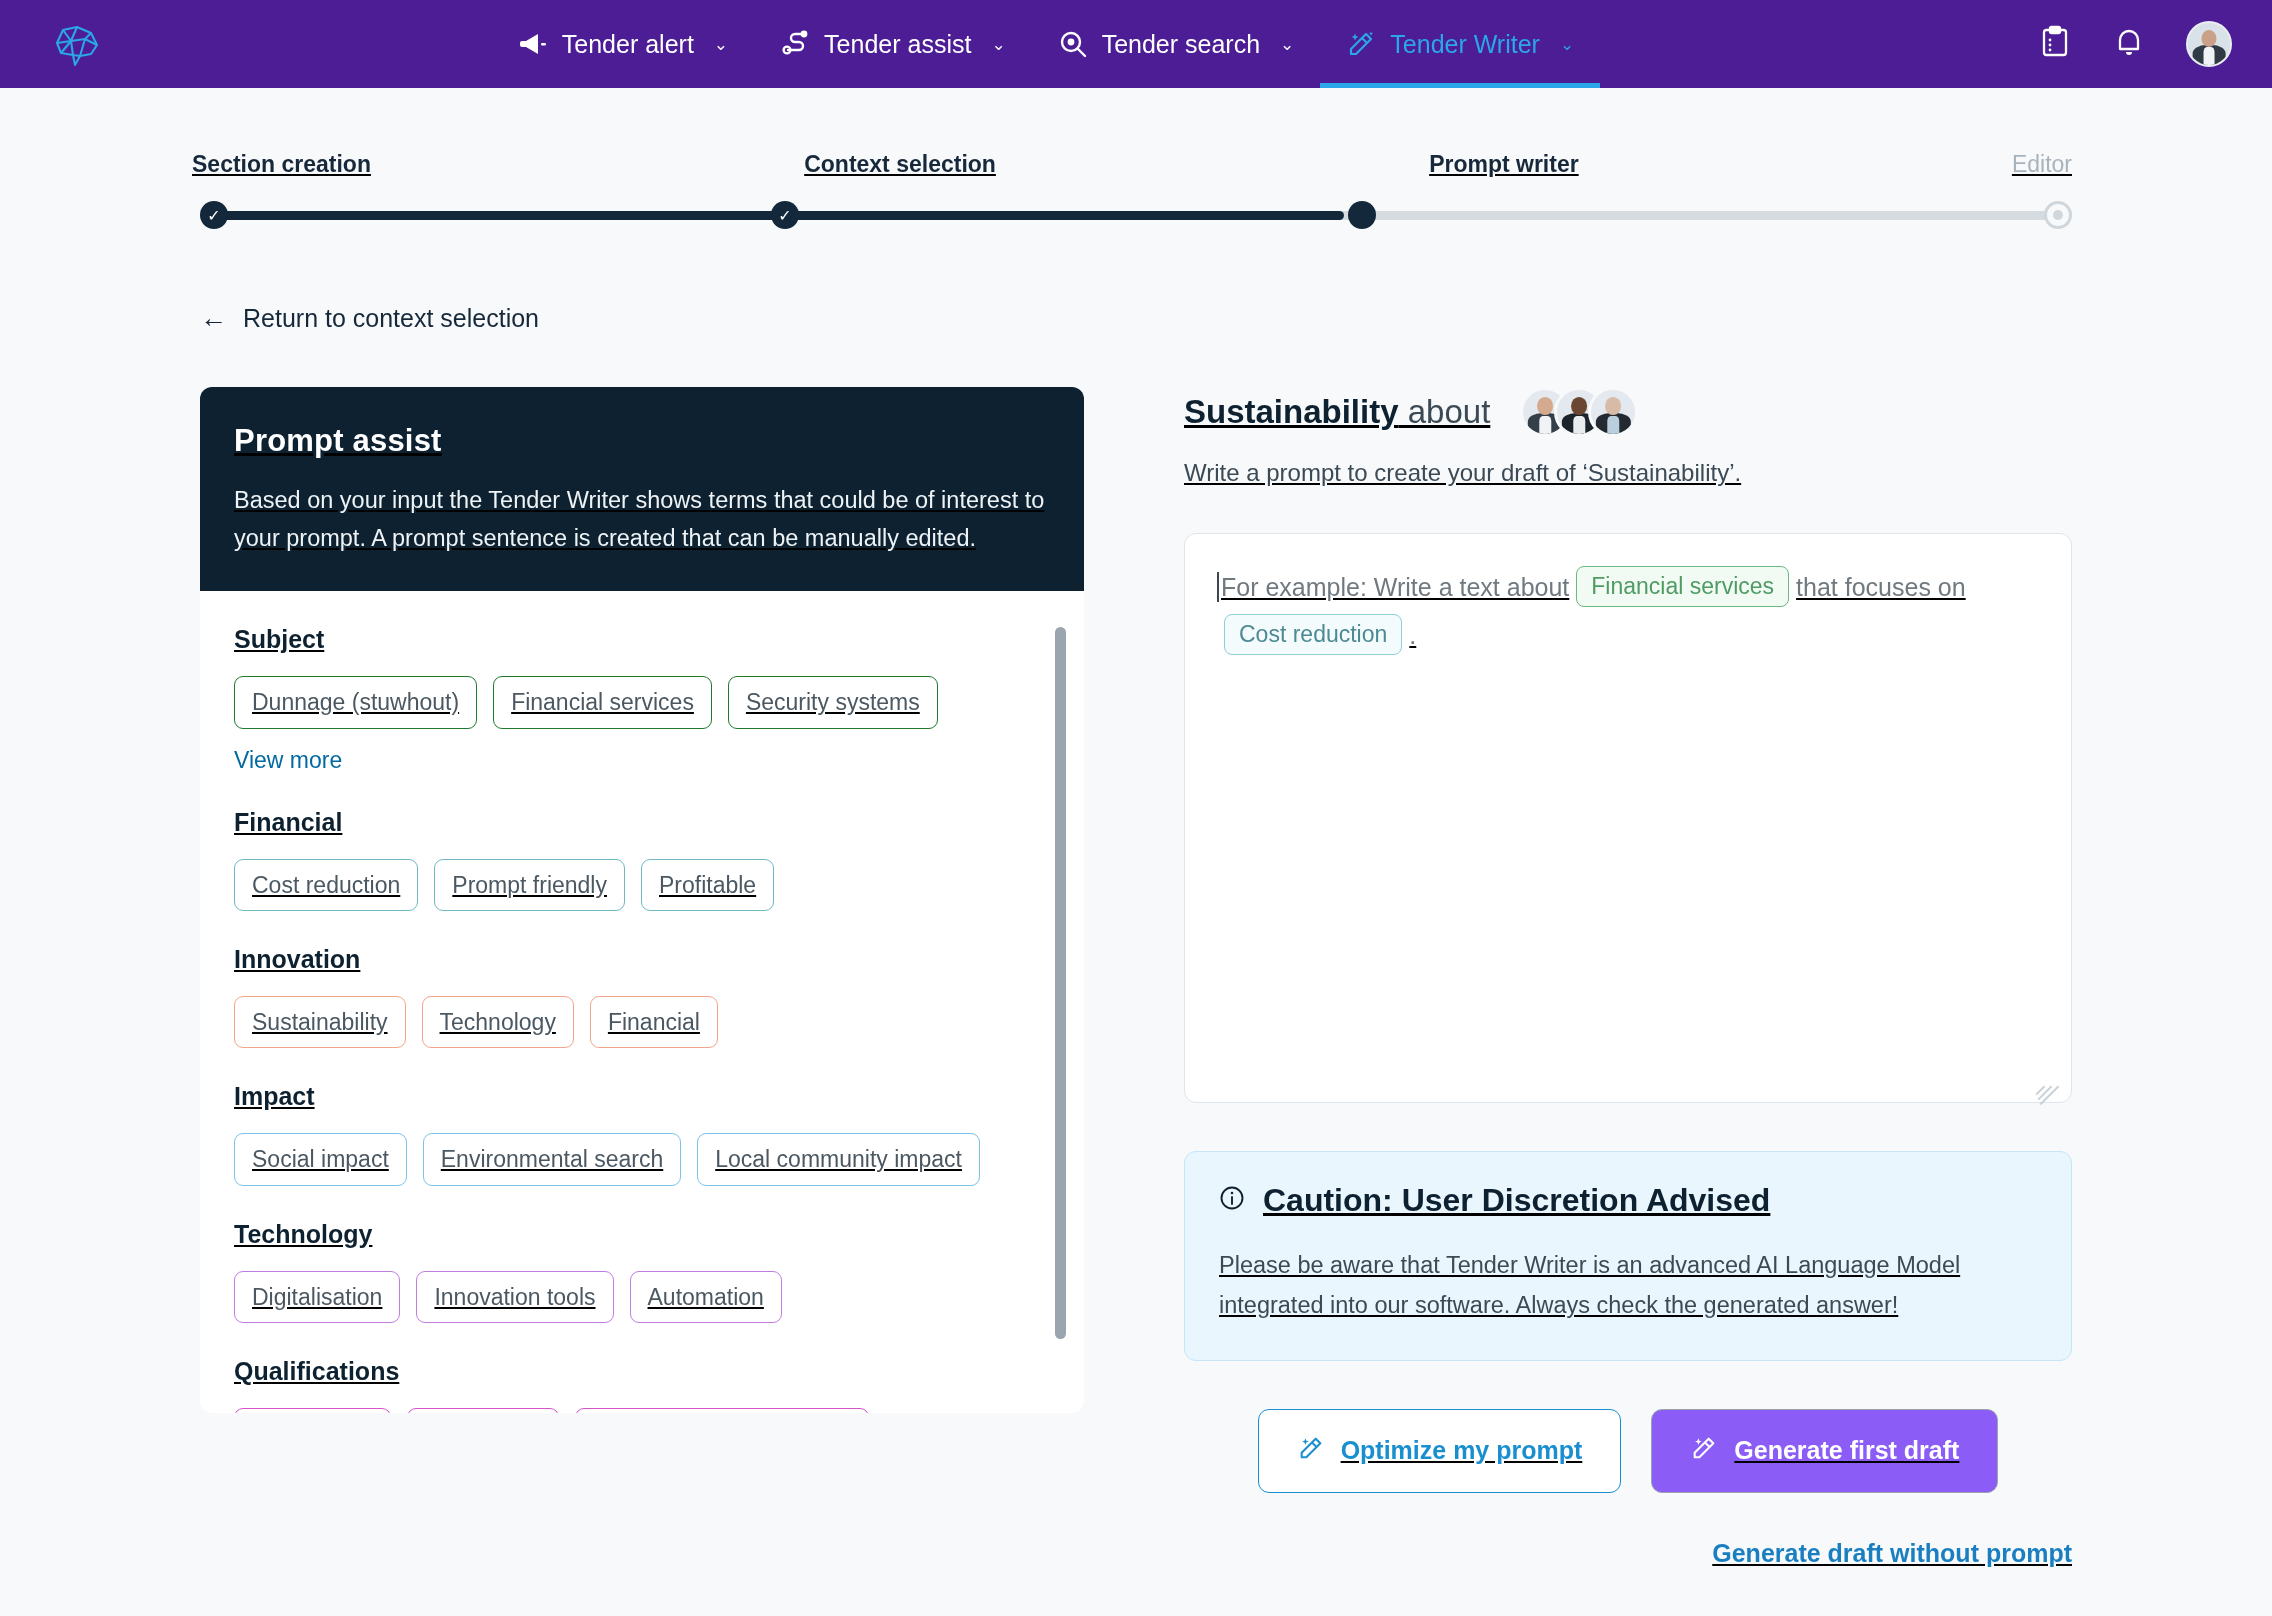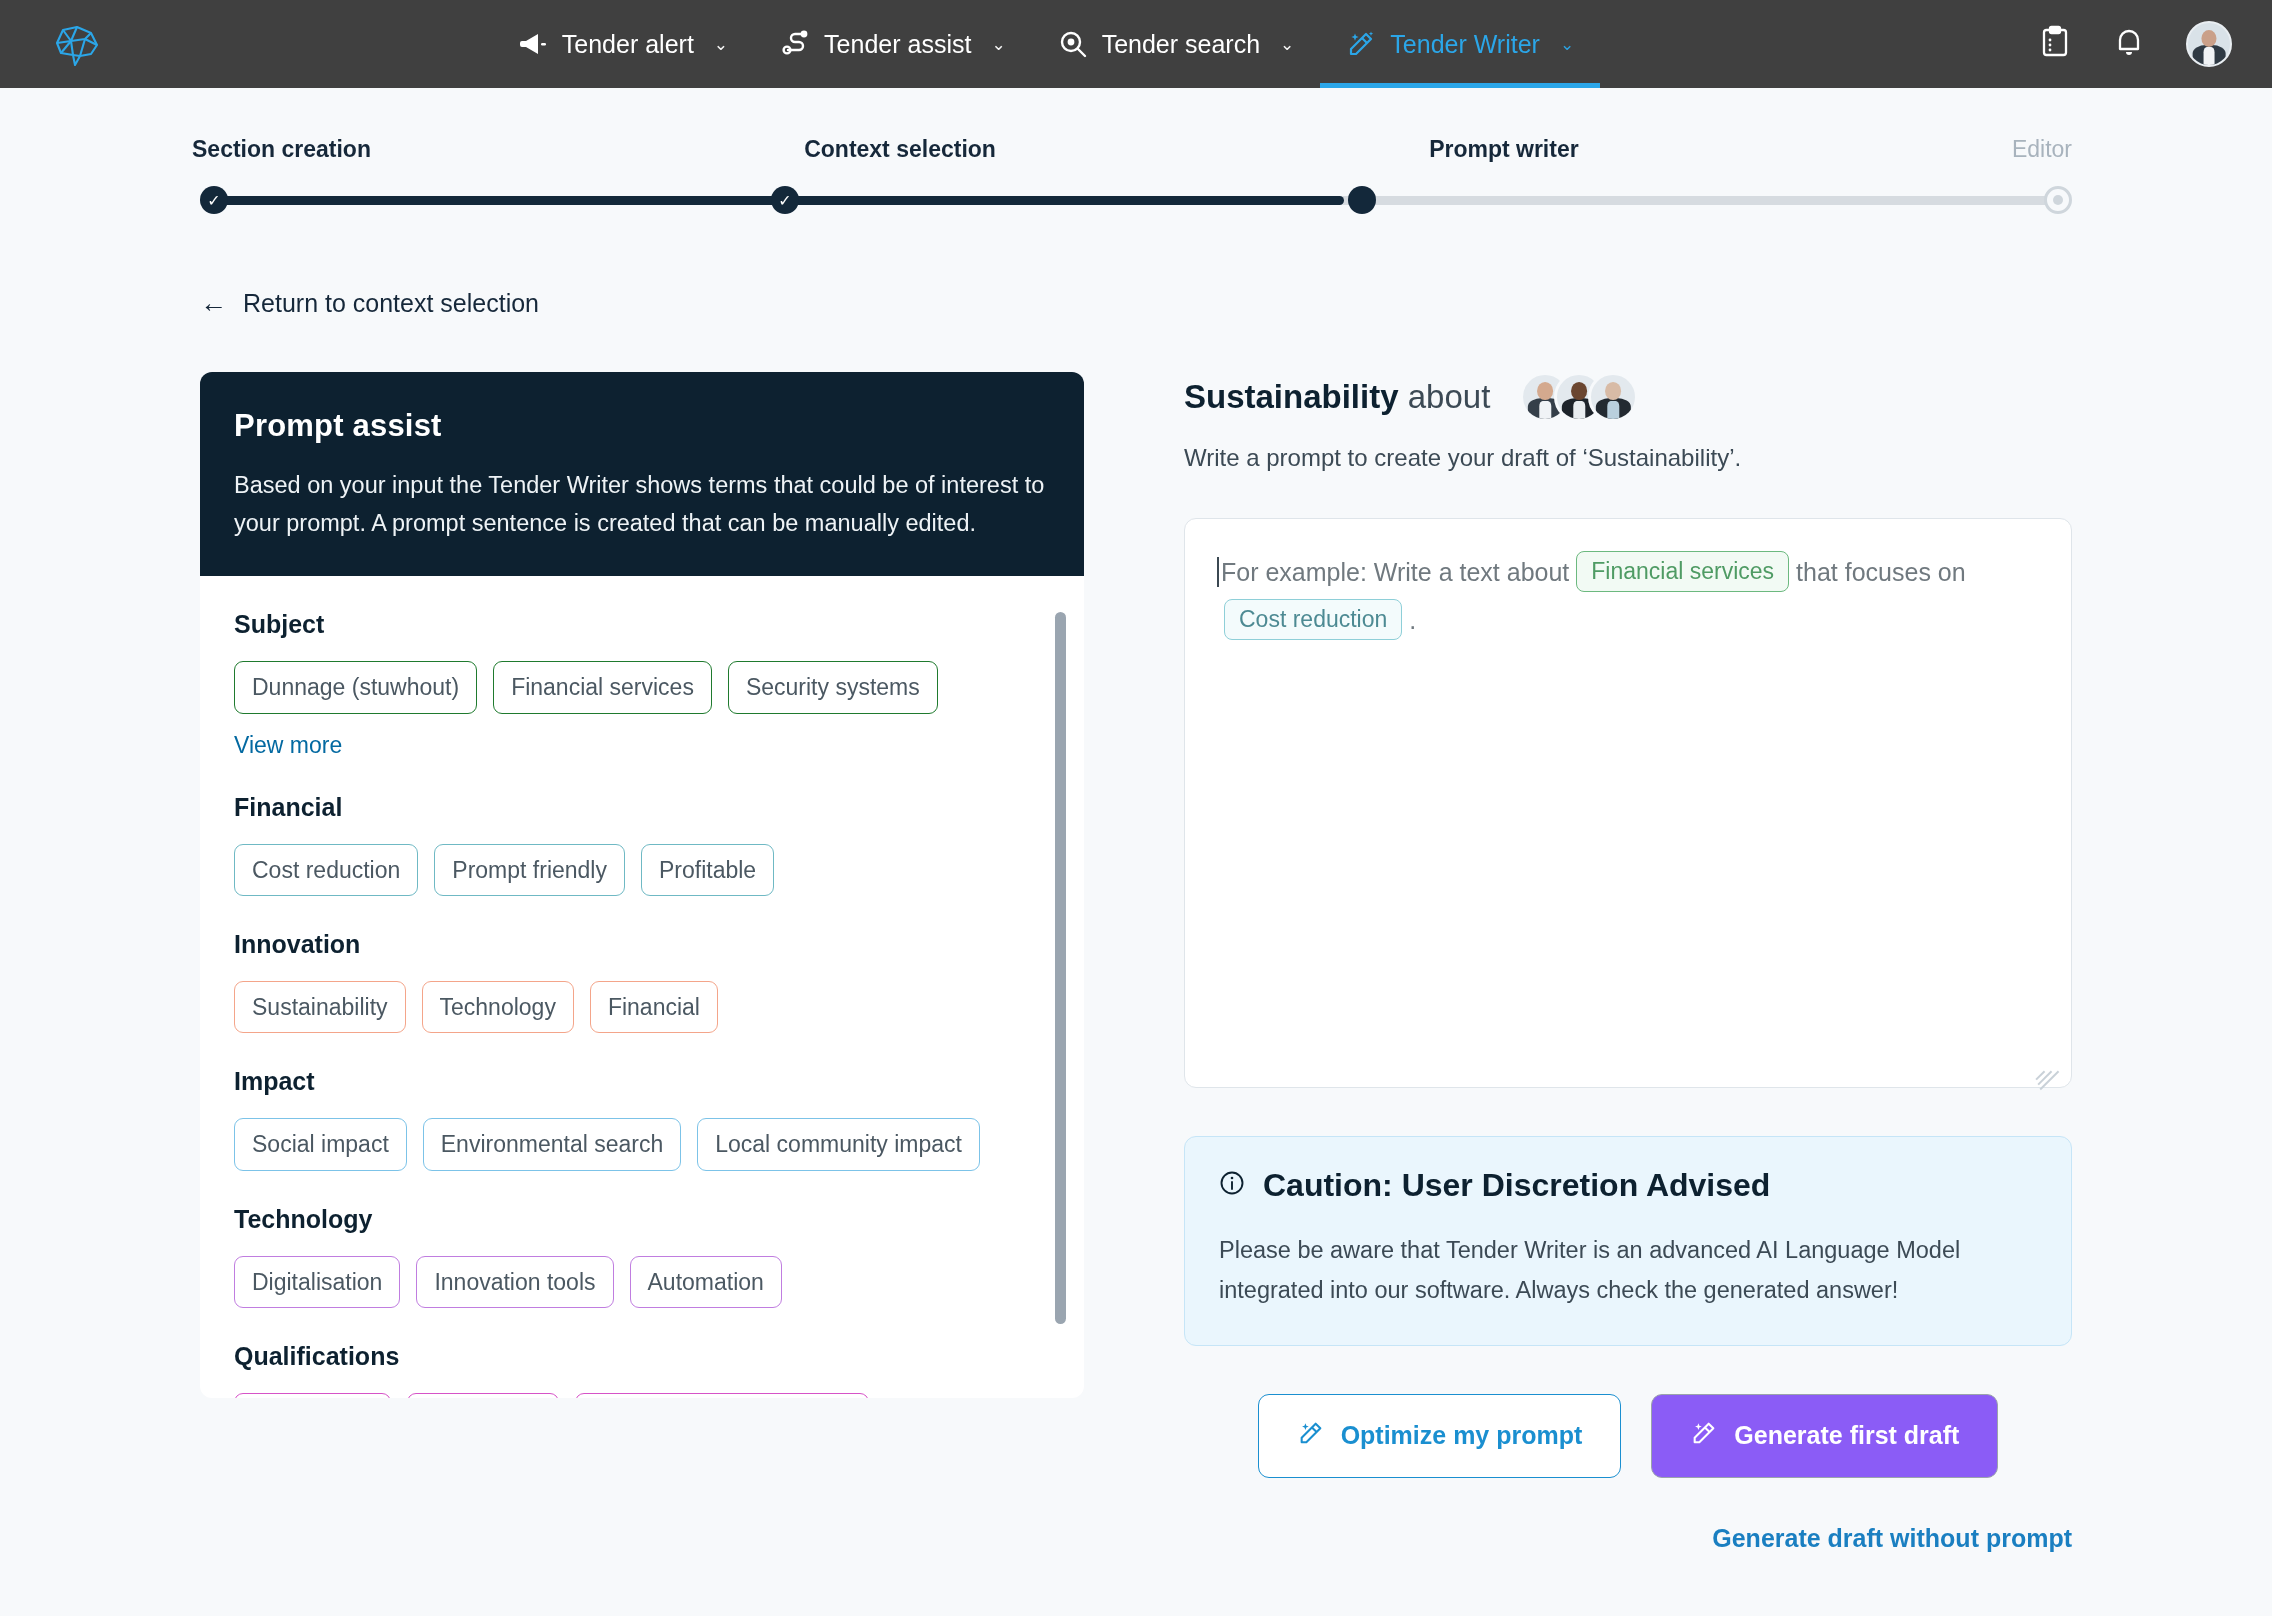--- a/index.html
+++ b/index.html
@@ -6,21 +6,21 @@
   html, body {
     width: 2272px; height: 1616px;
     font-family: "Liberation Sans", sans-serif;
     background: #f7f9fb;
     overflow: hidden;
   }
 
   
   .topnav {
     height: 88px;
-    background: #404040;
+    background: #4c1d95;
     display: flex;
     align-items: stretch;
     position: relative;
   }
   .logo-wrap {
     width: 150px;
     display: flex; align-items: center; justify-content: center;
   }
   .nav-center {
     flex: 1;
@@ -67,21 +67,21 @@
     width: 78%; height: 48%; transform: translateX(-50%);
     border-radius: 42% 42% 0 0;
   }
   .face .shirt {
     position: absolute; left: 50%; bottom: 0;
     width: 26%; height: 42%; transform: translateX(-50%);
     background: #f0f3f6; border-radius: 30% 30% 0 0;
   }
 
   
-  .page { padding: 0 200px; }
+  .page { padding: 15px 200px; text-decoration: underline; }
   .stepper { padding-top: 48px; position: relative; }
   .step-labels {
     display: flex; justify-content: space-between;
     font-size: 23px; color: #16283a; font-weight: 600;
     margin-bottom: 22px;
   }
   .step-labels span { flex: 0 0 auto; }
   .step-labels .s1 { margin-left: -8px; }
   .step-labels .dim { color: #a8b3bd; font-weight: 400; }
   .track-row { position: relative; height: 30px; display: flex; align-items: center; }

